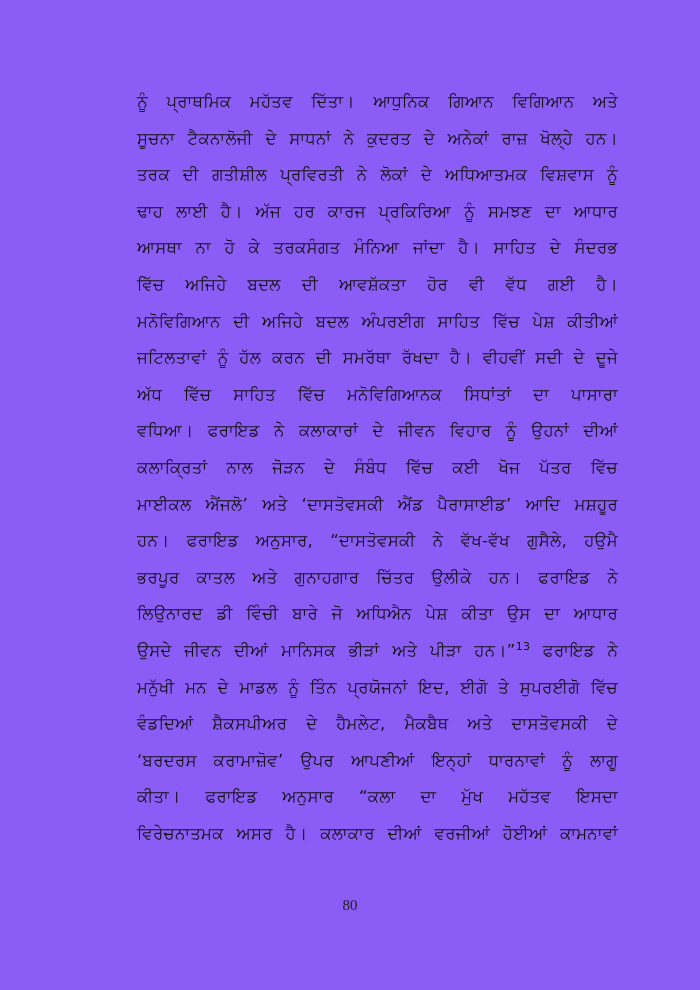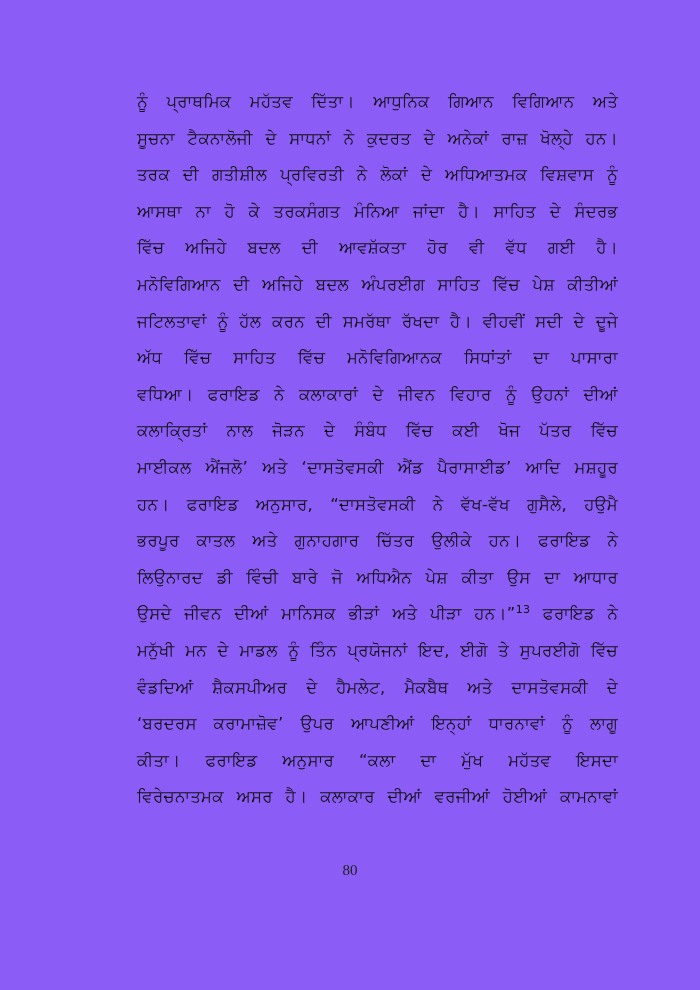--- a/index.html
+++ b/index.html
@@ -38,39 +38,40 @@
       text-align-last: justify;
       overflow: visible;
     }
     .line.last {
       text-align-last: justify;
     }
     .page-number {
       position: absolute;
       left: 0;
       width: 700px;
-      top: 862px;
+      top: 897px;
       text-align: center;
       font-family: "Liberation Serif", serif;
       font-size: 15px;
       color: #222222;
     }
     sup {
       font-size: 11px;
       line-height: 0;
     }
   </style>
 </head>
 <body>
 
 <div class="page">
   <div class="body-text">
     <div class="line">ਨੂੰ ਪ੍ਰਾਥਮਿਕ ਮਹੱਤਵ ਦਿੱਤਾ। ਆਧੁਨਿਕ ਗਿਆਨ ਵਿਗਿਆਨ ਅਤੇ</div>
     <div class="line">ਸੂਚਨਾ ਟੈਕਨਾਲੋਜੀ ਦੇ ਸਾਧਨਾਂ ਨੇ ਕੁਦਰਤ ਦੇ ਅਨੇਕਾਂ ਰਾਜ਼ ਖੋਲ੍ਹੇ ਹਨ।</div>
     <div class="line">ਤਰਕ ਦੀ ਗਤੀਸ਼ੀਲ ਪ੍ਰਵਿਰਤੀ ਨੇ ਲੋਕਾਂ ਦੇ ਅਧਿਆਤਮਕ ਵਿਸ਼ਵਾਸ ਨੂੰ</div>
+    <div class="line">ਢਾਹ ਲਾਈ ਹੈ। ਅੱਜ ਹਰ ਕਾਰਜ ਪ੍ਰਕਿਰਿਆ ਨੂੰ ਸਮਝਣ ਦਾ ਆਧਾਰ</div>
     <div class="line">ਆਸਥਾ ਨਾ ਹੋ ਕੇ ਤਰਕਸੰਗਤ ਮੰਨਿਆ ਜਾਂਦਾ ਹੈ। ਸਾਹਿਤ ਦੇ ਸੰਦਰਭ</div>
     <div class="line">ਵਿੱਚ ਅਜਿਹੇ ਬਦਲ ਦੀ ਆਵਸ਼ੱਕਤਾ ਹੋਰ ਵੀ ਵੱਧ ਗਈ ਹੈ।</div>
     <div class="line">ਮਨੋਵਿਗਿਆਨ ਦੀ ਅਜਿਹੇ ਬਦਲ ਅੰਪਰਈਗ ਸਾਹਿਤ ਵਿੱਚ ਪੇਸ਼ ਕੀਤੀਆਂ</div>
     <div class="line">ਜਟਿਲਤਾਵਾਂ ਨੂੰ ਹੱਲ ਕਰਨ ਦੀ ਸਮਰੱਥਾ ਰੱਖਦਾ ਹੈ। ਵੀਹਵੀਂ ਸਦੀ ਦੇ ਦੂਜੇ</div>
     <div class="line">ਅੱਧ ਵਿੱਚ ਸਾਹਿਤ ਵਿੱਚ ਮਨੋਵਿਗਿਆਨਕ ਸਿਧਾਂਤਾਂ ਦਾ ਪਾਸਾਰਾ</div>
     <div class="line">ਵਧਿਆ। ਫਰਾਇਡ ਨੇ ਕਲਾਕਾਰਾਂ ਦੇ ਜੀਵਨ ਵਿਹਾਰ ਨੂੰ ਉਹਨਾਂ ਦੀਆਂ</div>
     <div class="line">ਕਲਾਕ੍ਰਿਤਾਂ ਨਾਲ ਜੋੜਨ ਦੇ ਸੰਬੰਧ ਵਿੱਚ ਕਈ ਖੋਜ ਪੱਤਰ ਵਿੱਚ</div>
     <div class="line">ਮਾਈਕਲ ਐਂਜਲੋ’ ਅਤੇ ‘ਦਾਸਤੋਵਸਕੀ ਐਂਡ ਪੈਰਾਸਾਈਡ’ ਆਦਿ ਮਸ਼ਹੂਰ</div>
     <div class="line">ਹਨ। ਫਰਾਇਡ ਅਨੁਸਾਰ, “ਦਾਸਤੋਵਸਕੀ ਨੇ ਵੱਖ-ਵੱਖ ਗੁਸੈਲੇ, ਹਉਮੈ</div>
     <div class="line">ਭਰਪੂਰ ਕਾਤਲ ਅਤੇ ਗੁਨਾਹਗਾਰ ਚਿੱਤਰ ਉਲੀਕੇ ਹਨ। ਫਰਾਇਡ ਨੇ</div>

